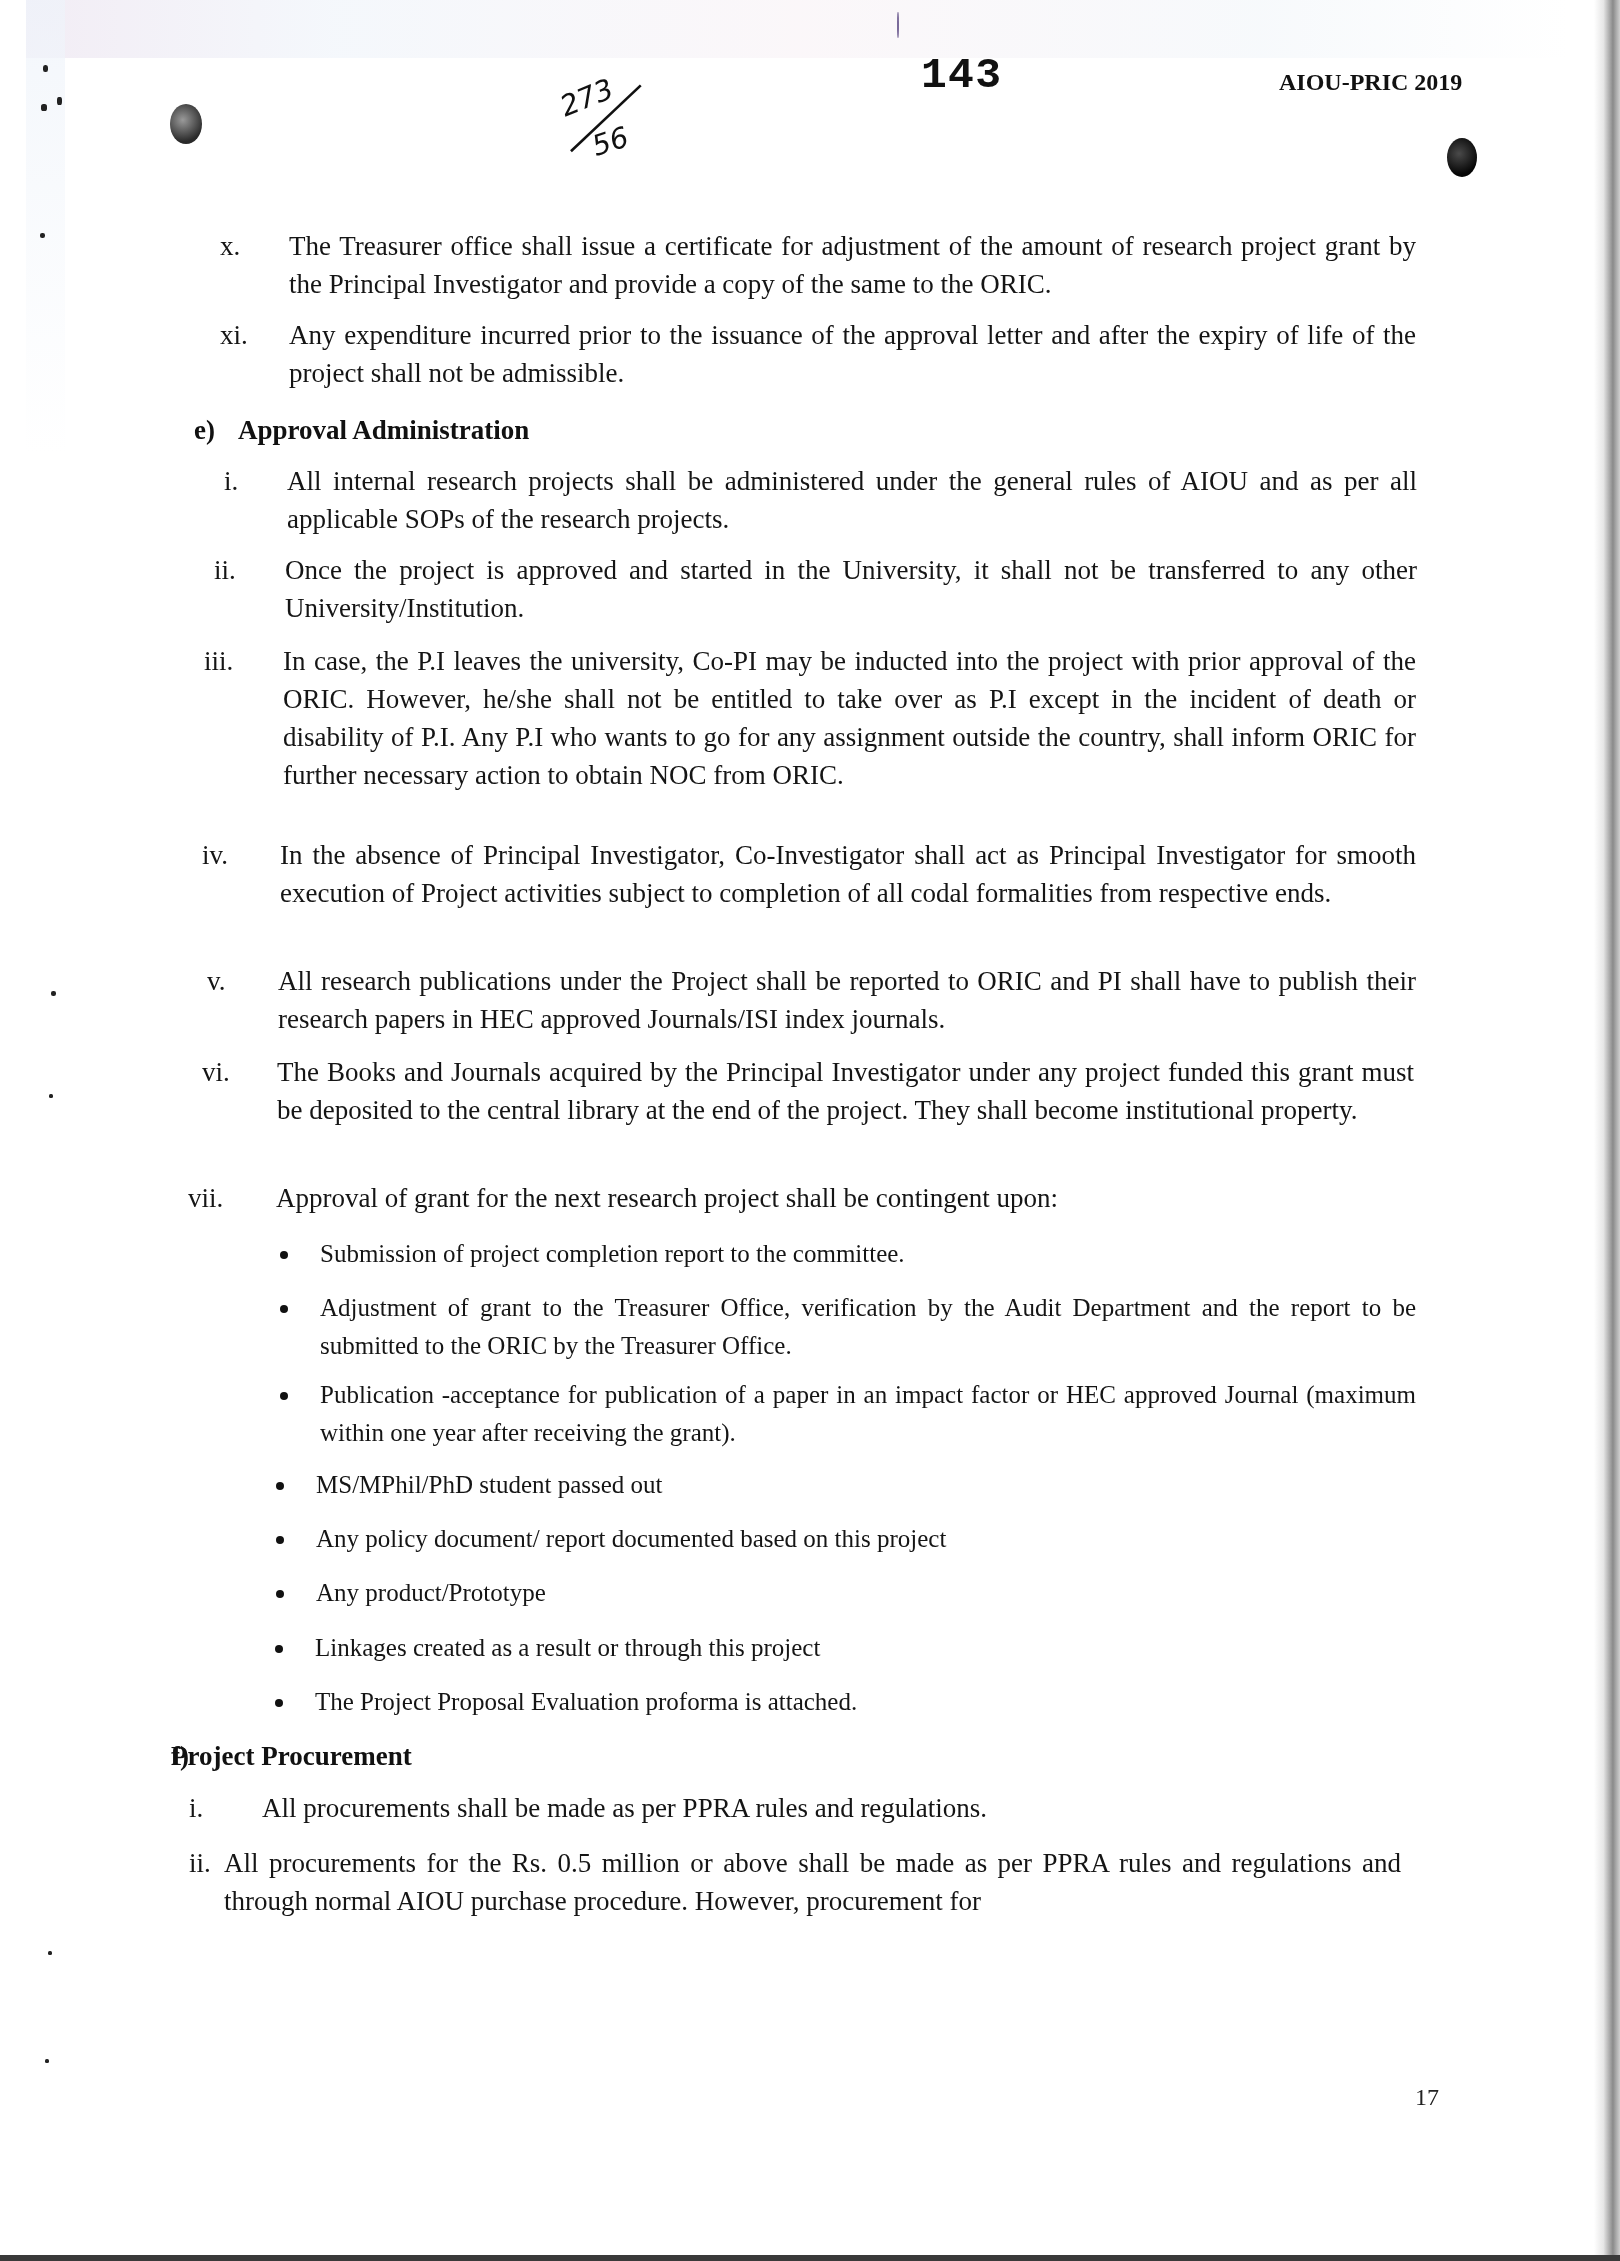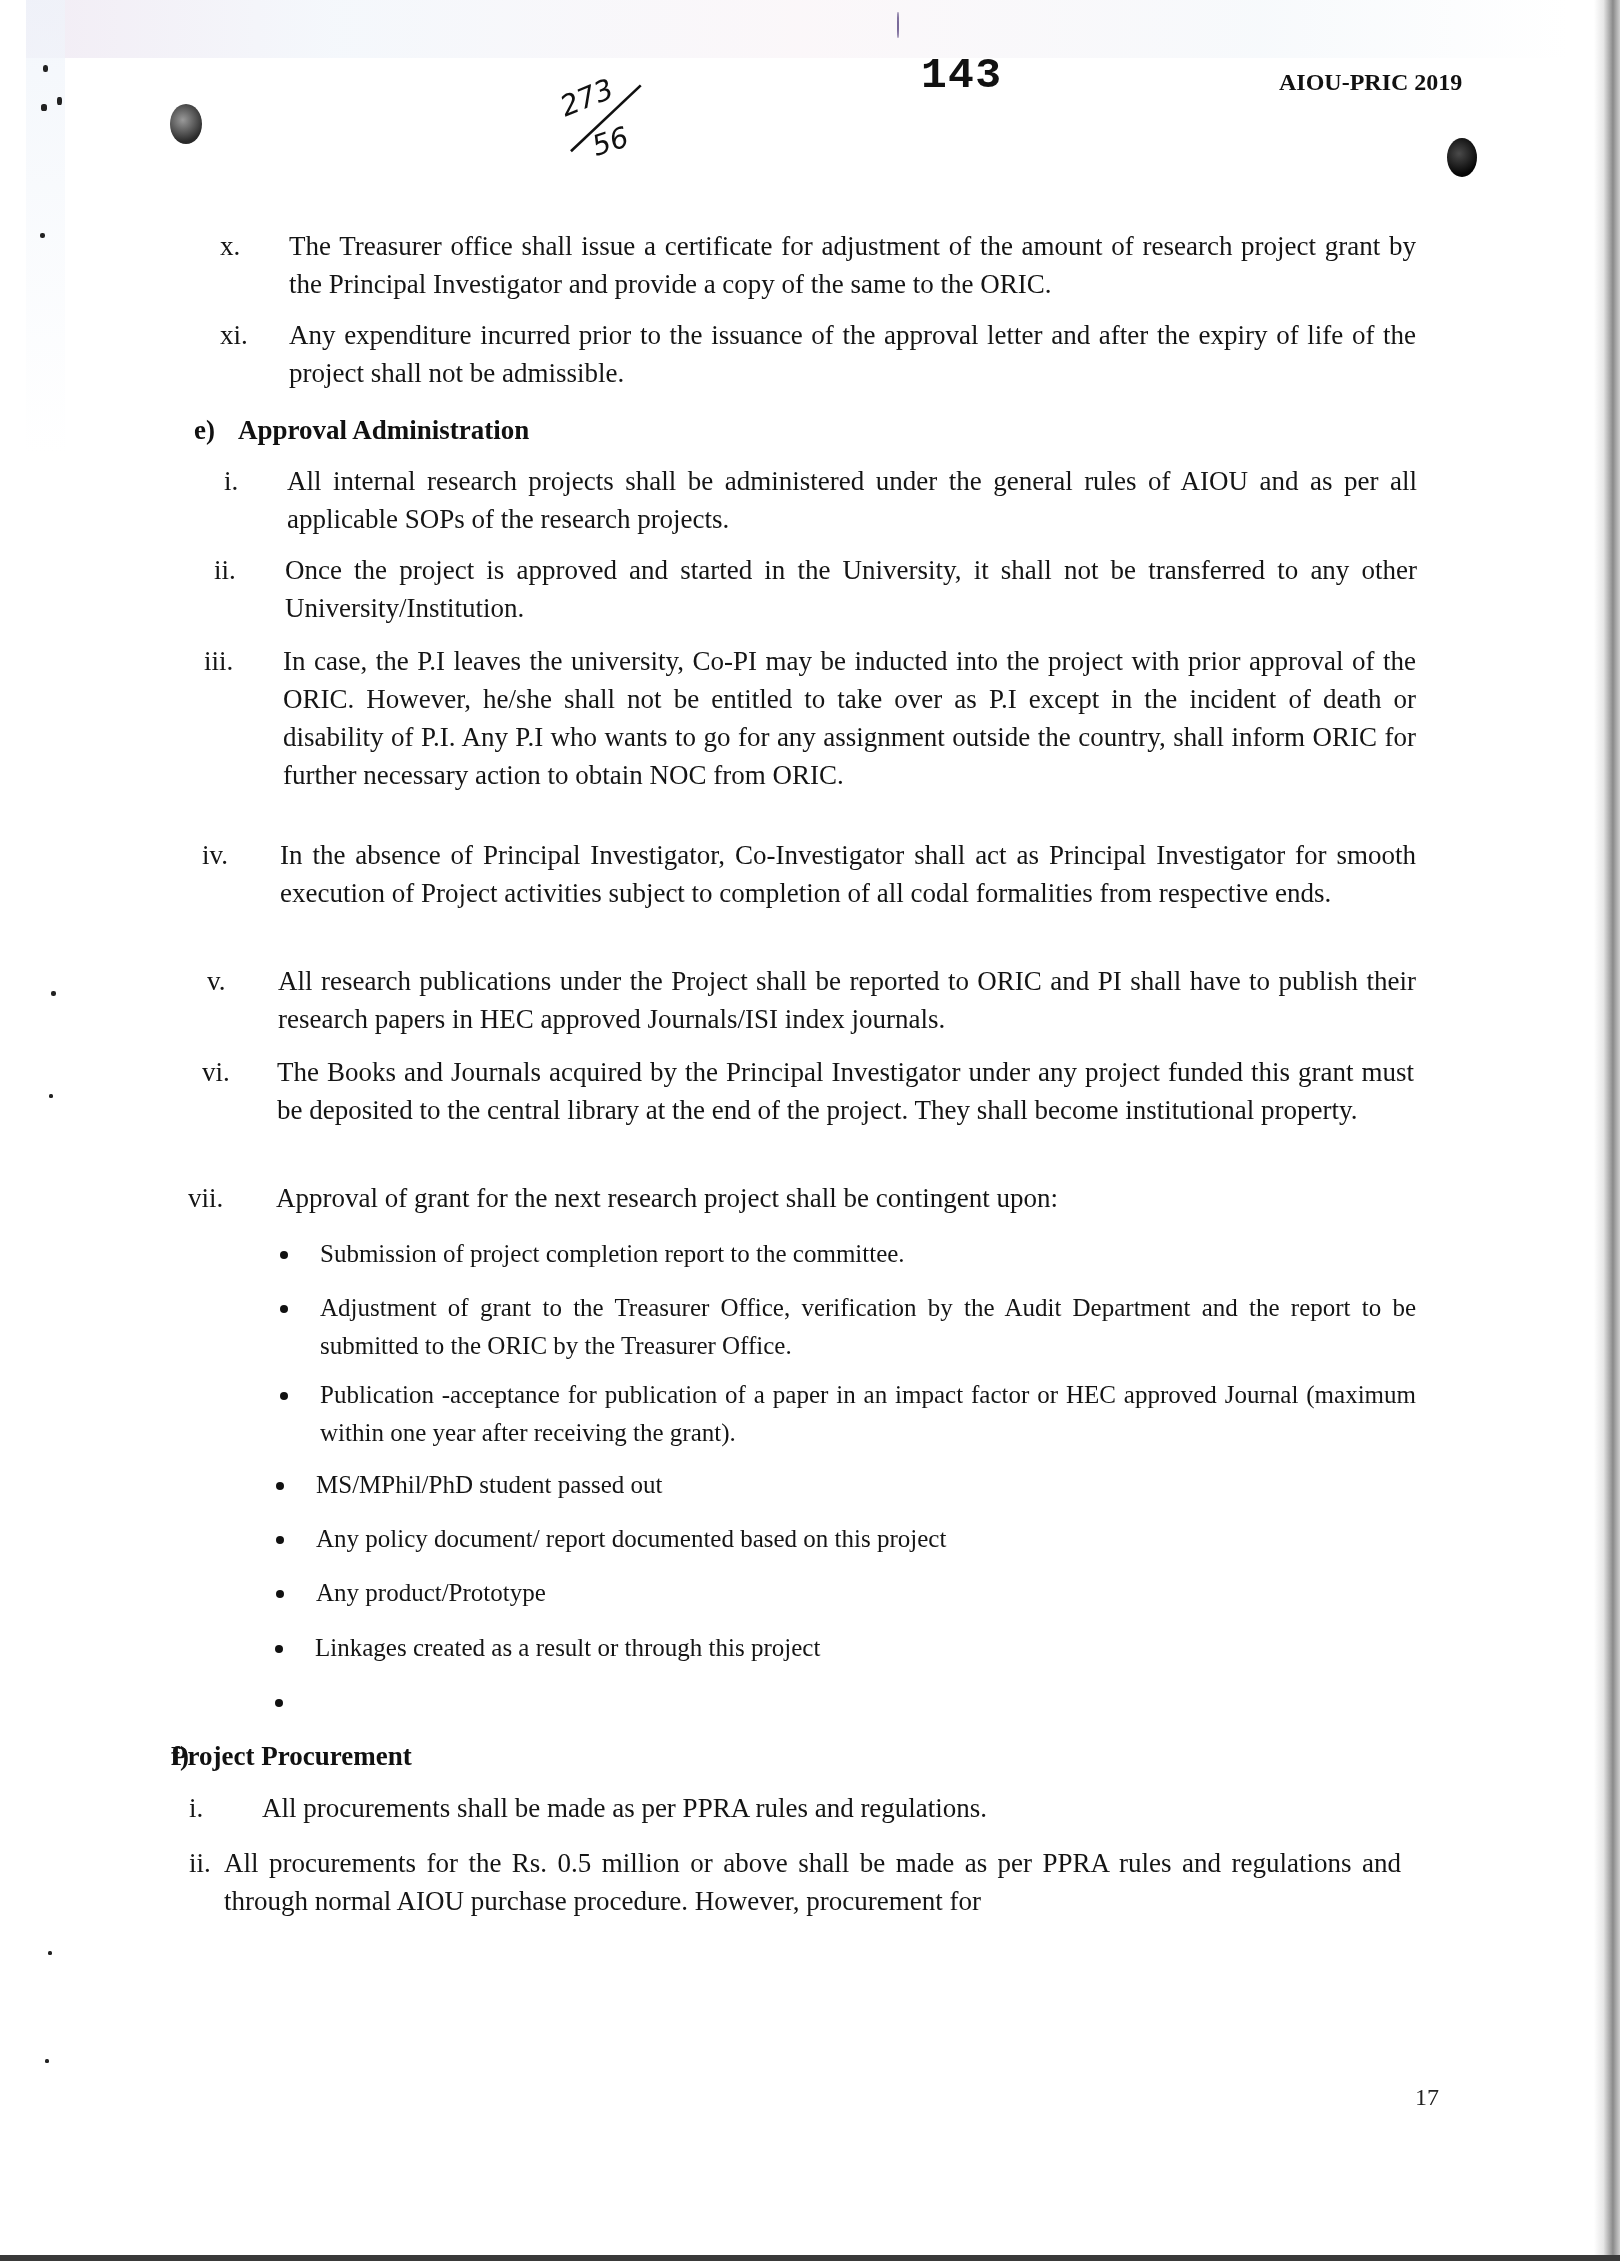--- a/index.html
+++ b/index.html
@@ -170,20 +170,21 @@
   <div class="bullet" style="left:316px; top:1574px; width:1096px;">
     <span class="dot"></span>
     <span>Any product/Prototype</span>
   </div>
   <div class="bullet" style="left:315px; top:1629px; width:1096px;">
     <span class="dot"></span>
     <span>Linkages created as a result or through this project</span>
   </div>
   <div class="bullet" style="left:315px; top:1683px; width:1096px;">
     <span class="dot"></span>
+    <span>The Project Proposal Evaluation proforma is attached.</span>
   </div>
 
   <div class="heading" style="left:171px; top:1737px;">
     <span class="hl">f)</span>
     <span style="">Project Procurement</span>
   </div>
   <div class="item" style="left:189px; top:1789px; width:1212px;">
     <span class="num">i.</span>
     <span class="txt" style="margin-left:73px;">All procurements shall be made as per PPRA rules and regulations.</span>
   </div>

